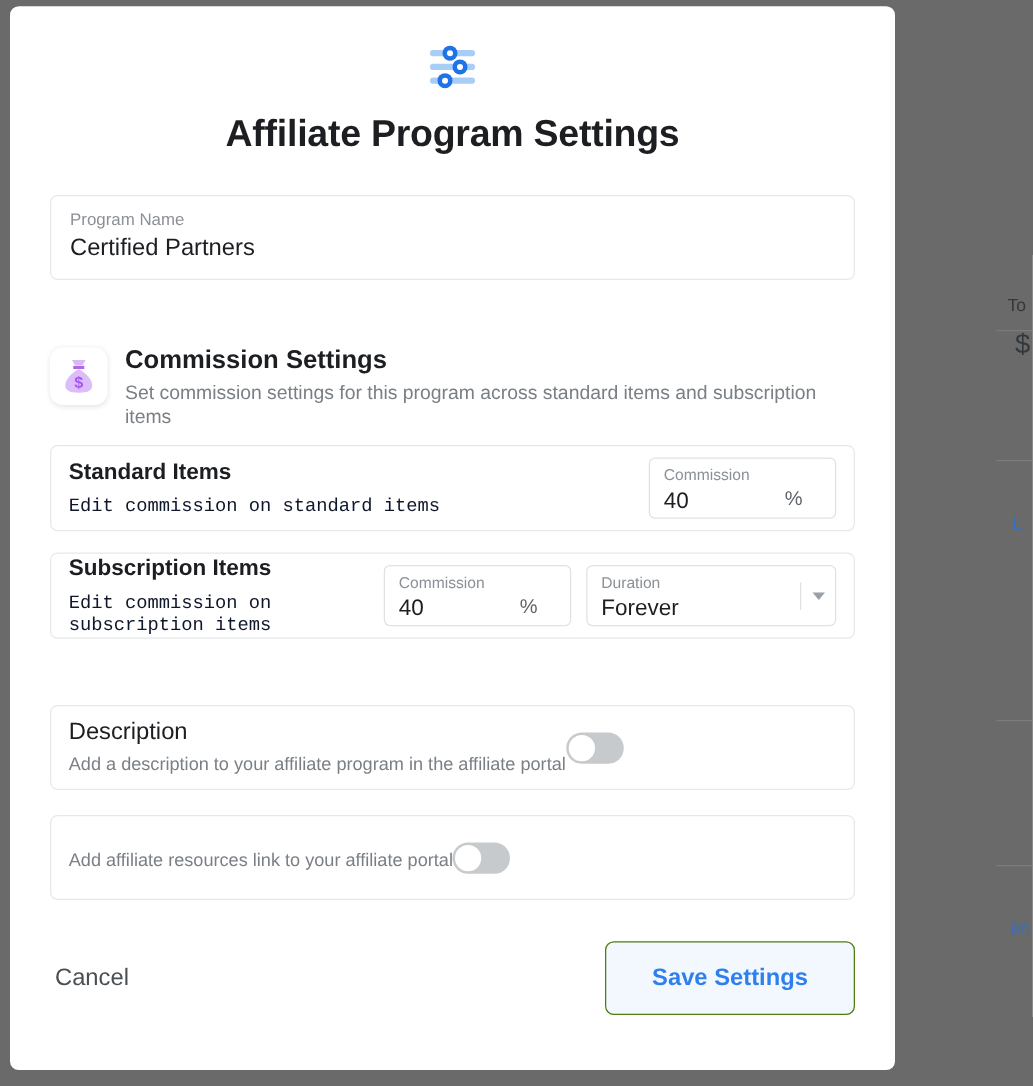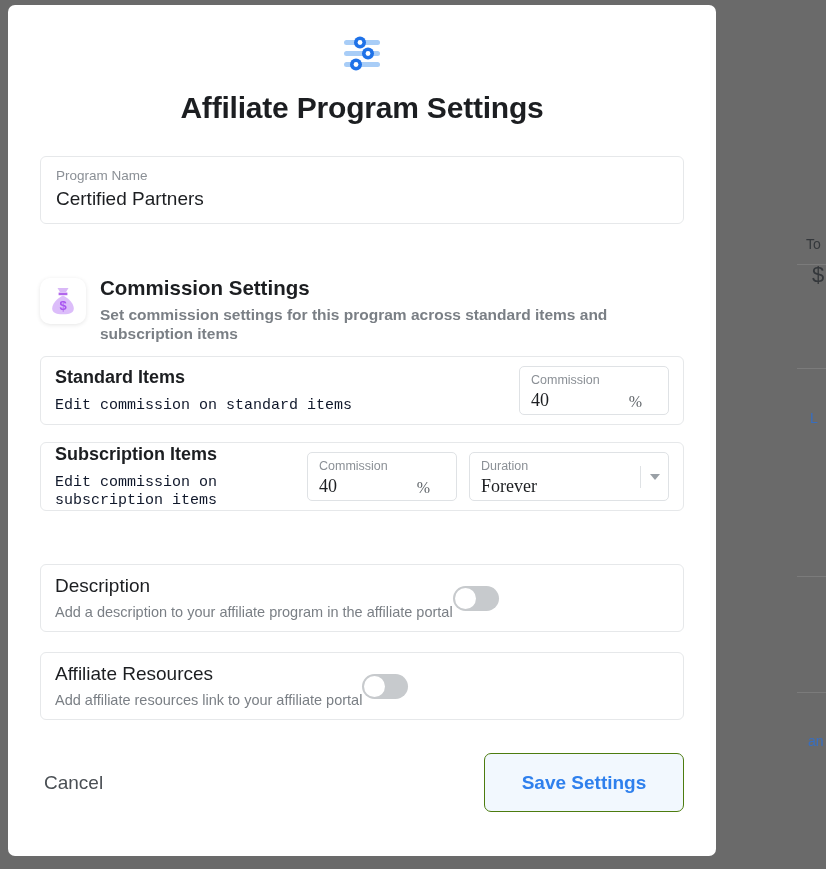--- a/index.html
+++ b/index.html
@@ -126,21 +126,20 @@
     font-size: 20.5px;
     font-weight: bold;
     color: #1c1e21;
     line-height: 1.15;
   }
   .section-sub {
     font-size: 15.5px;
     color: #7a7f85;
     margin-top: 5px;
     line-height: 1.25;
-    font-weight: bold;
   }
 
   
   .item-row {
     display: flex;
     align-items: center;
     justify-content: space-between;
     padding: 0 14px;
     box-sizing: border-box;
   }
@@ -177,24 +176,23 @@
     background: #fff;
     position: relative;
   }
   .mini-field .mini-label {
     font-size: 12.5px;
     color: #8b9096;
     line-height: 1.15;
   }
   .mini-row {
     display: flex;
-    align-items: flex-end;
+    align-items: center;
     justify-content: space-between;
     margin-top: 1px;
-    font-family: Liberation Serif, serif;
   }
   .mini-value {
     font-size: 18px;
     color: #1c1e21;
     line-height: 1.25;
   }
   .mini-suffix {
     font-size: 16px;
     color: #5f6469;
   }
@@ -394,21 +392,20 @@
         <div class="toggle-row-title">Description</div>
         <div class="toggle-row-sub">Add a description to your affiliate program in the affiliate portal</div>
       </div>
       <div class="toggle">
         <div class="knob"></div>
       </div>
     </div>
 
     <div class="card toggle-row second">
       <div>
-        <div class="toggle-row-title">Affiliate Resources</div>
         <div class="toggle-row-sub">Add affiliate resources link to your affiliate portal</div>
       </div>
       <div class="toggle">
         <div class="knob"></div>
       </div>
     </div>
 
     <div class="footer">
       <button class="cancel-button">Cancel</button>
       <button class="save-button">Save Settings</button>

